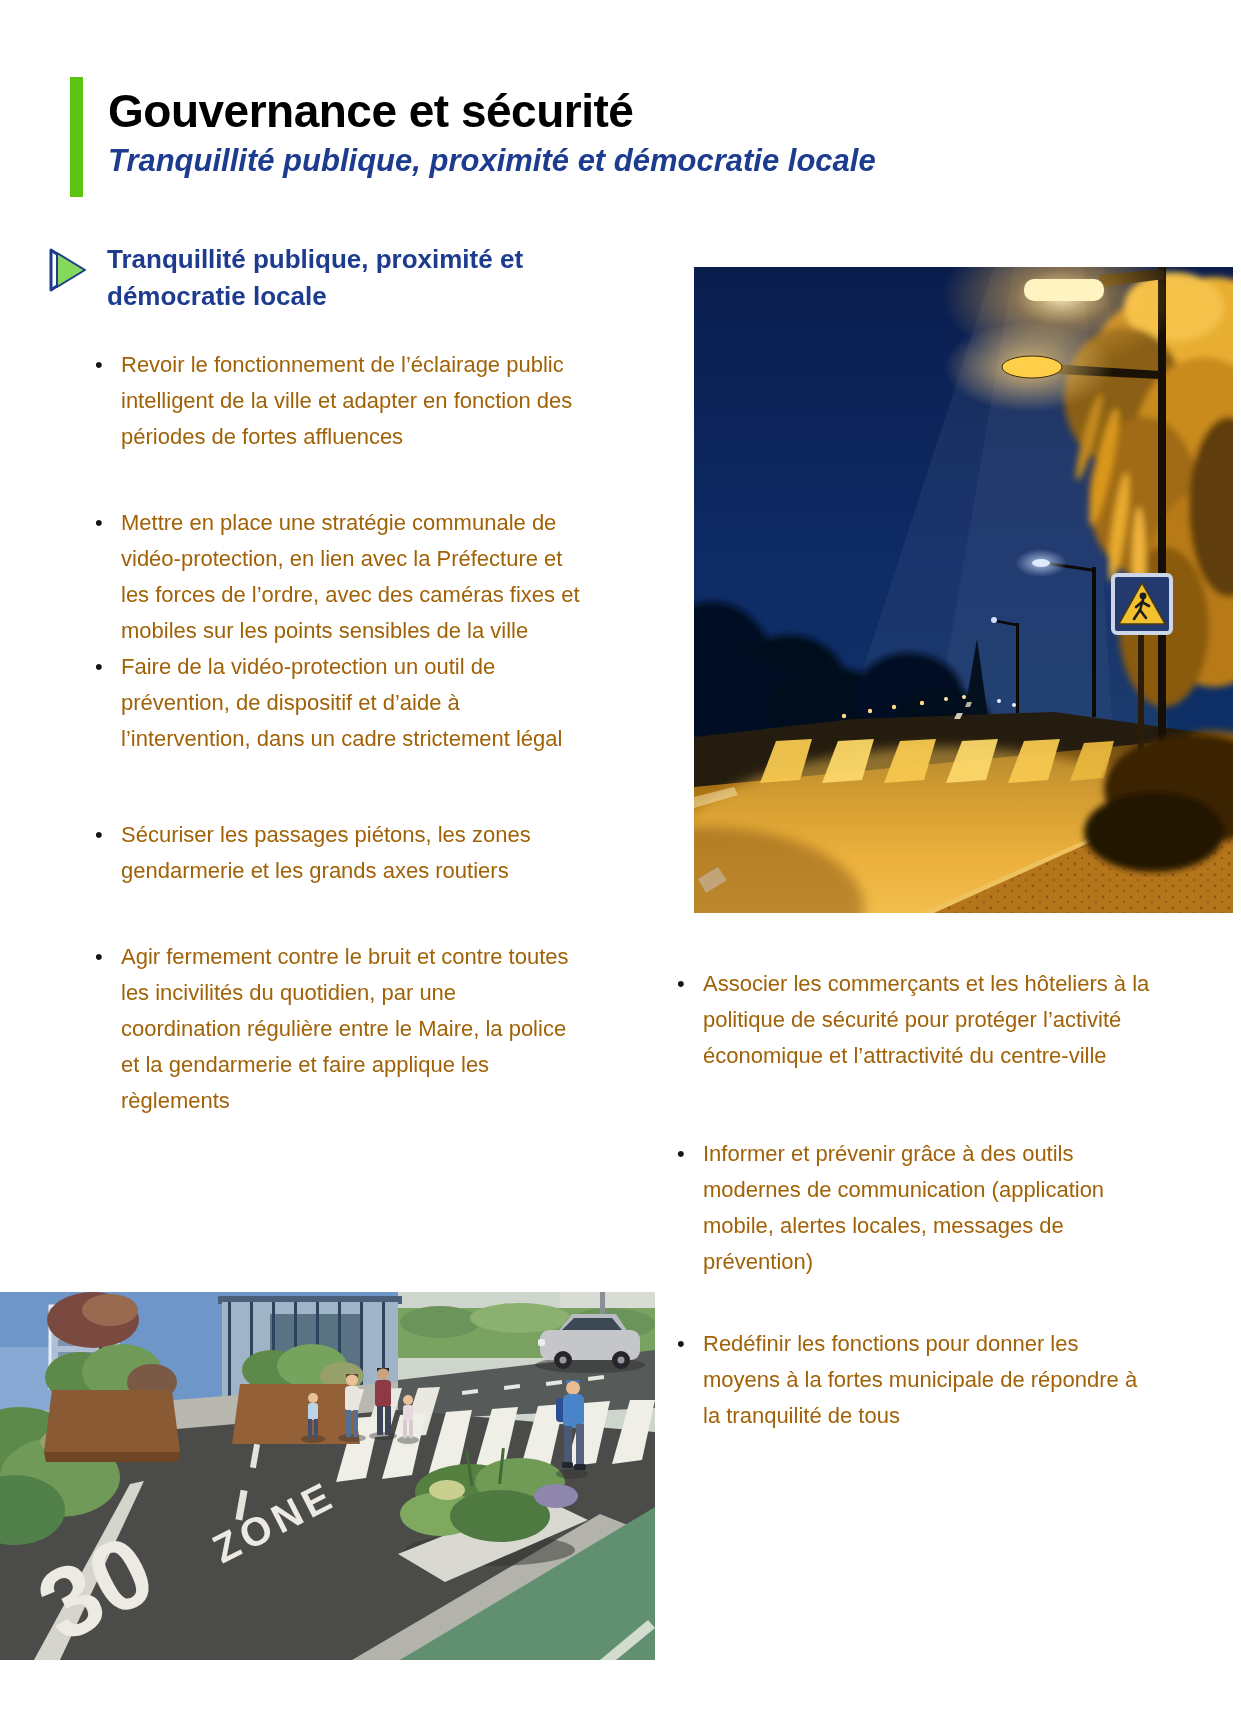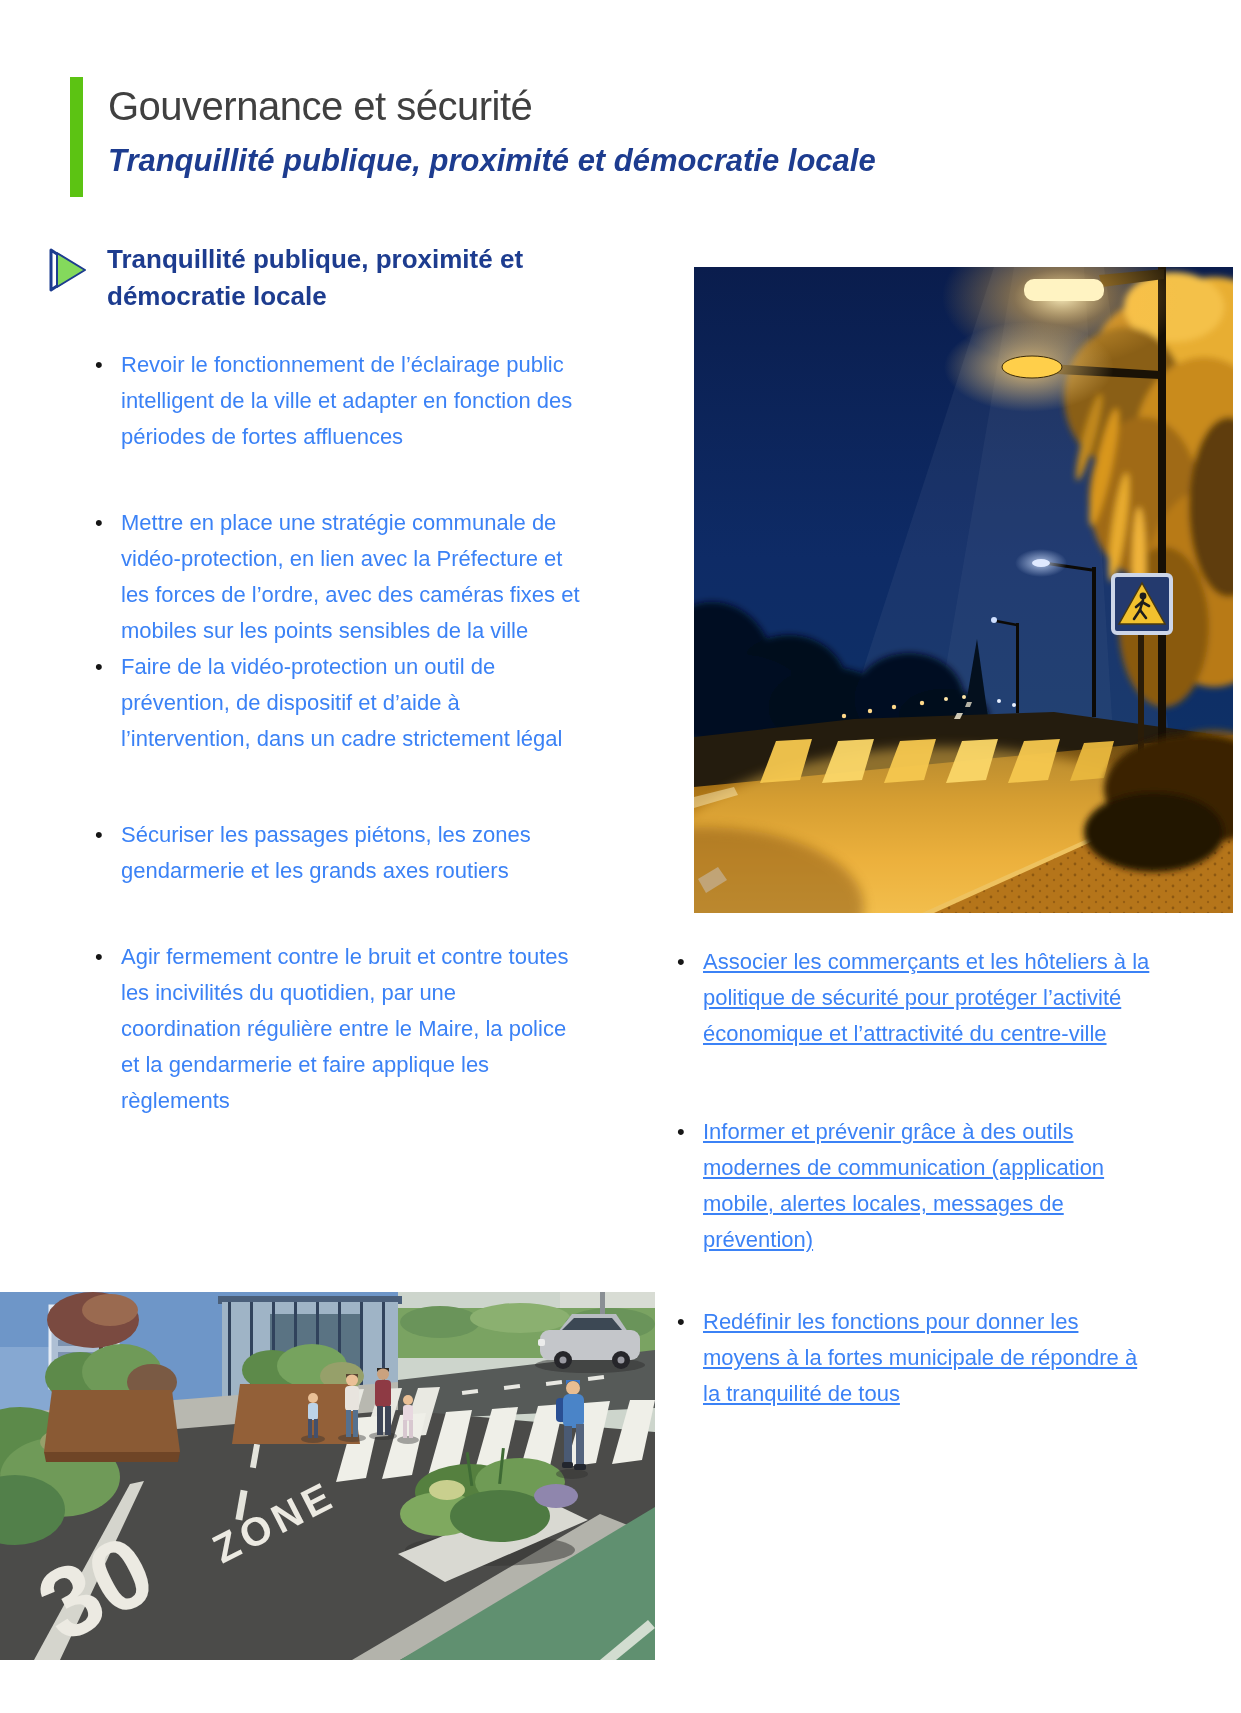--- a/index.html
+++ b/index.html
@@ -11,55 +11,55 @@
     font-family:"Liberation Sans","DejaVu Sans",sans-serif;
     overflow:hidden;
   }
   
   .accent-bar{
     position:absolute;left:70px;top:77px;width:13px;height:120px;
     background:#5cc313;
   }
   .page-title{
     position:absolute;left:108px;top:84px;
-    font-size:40px;font-weight:normal;color:#404040;
+    font-size:46px;font-weight:bold;color:#000000;
     letter-spacing:-0.5px;white-space:nowrap;
   }
   .page-subtitle{
     position:absolute;left:108px;top:143px;
     font-size:31px;font-weight:bold;font-style:italic;color:#1d3c8f;
     white-space:nowrap;
   }
   
   .section-arrow{
     position:absolute;left:48px;top:247px;width:42px;height:46px;
   }
   .section-heading{
     position:absolute;left:107px;top:241px;width:480px;
     font-size:26px;line-height:37px;font-weight:bold;color:#1d3c8f;
   }
   
   ul.bullets{
     list-style:none;margin:0;padding:0;position:absolute;
-    font-size:22px;line-height:36px;color:#3b82f6;
+    font-size:22px;line-height:36px;color:#a16207;
   }
   ul.bullets li{
     position:relative;padding-left:27px;
   }
   ul.bullets li::before{
     content:"\2022";
     position:absolute;left:1px;top:0;
     font-size:22px;color:#161616;
   }
   .left-bullets{left:94px;top:347px;width:488px;}
   .left-bullets li:nth-child(1){margin-bottom:50px;}
   .left-bullets li:nth-child(2){}
   .left-bullets li:nth-child(3){margin-bottom:60px;}
   .left-bullets li:nth-child(4){margin-bottom:50px;}
-  .right-bullets{left:676px;top:944px;width:480px;text-decoration:underline;}
+  .right-bullets{left:676px;top:966px;width:480px;}
   .right-bullets li:nth-child(1){margin-bottom:62px;}
   .right-bullets li:nth-child(2){margin-bottom:46px;}
   .right-bullets li:nth-child(3){margin-bottom:38px;}
   
   .photo{position:absolute;overflow:hidden;}
   .photo svg{display:block;width:100%;height:100%;}
   .photo-night{left:694px;top:267px;width:539px;height:646px;}
   .photo-zone30{left:0;top:1292px;width:655px;height:368px;}
 </style>
 </head>

